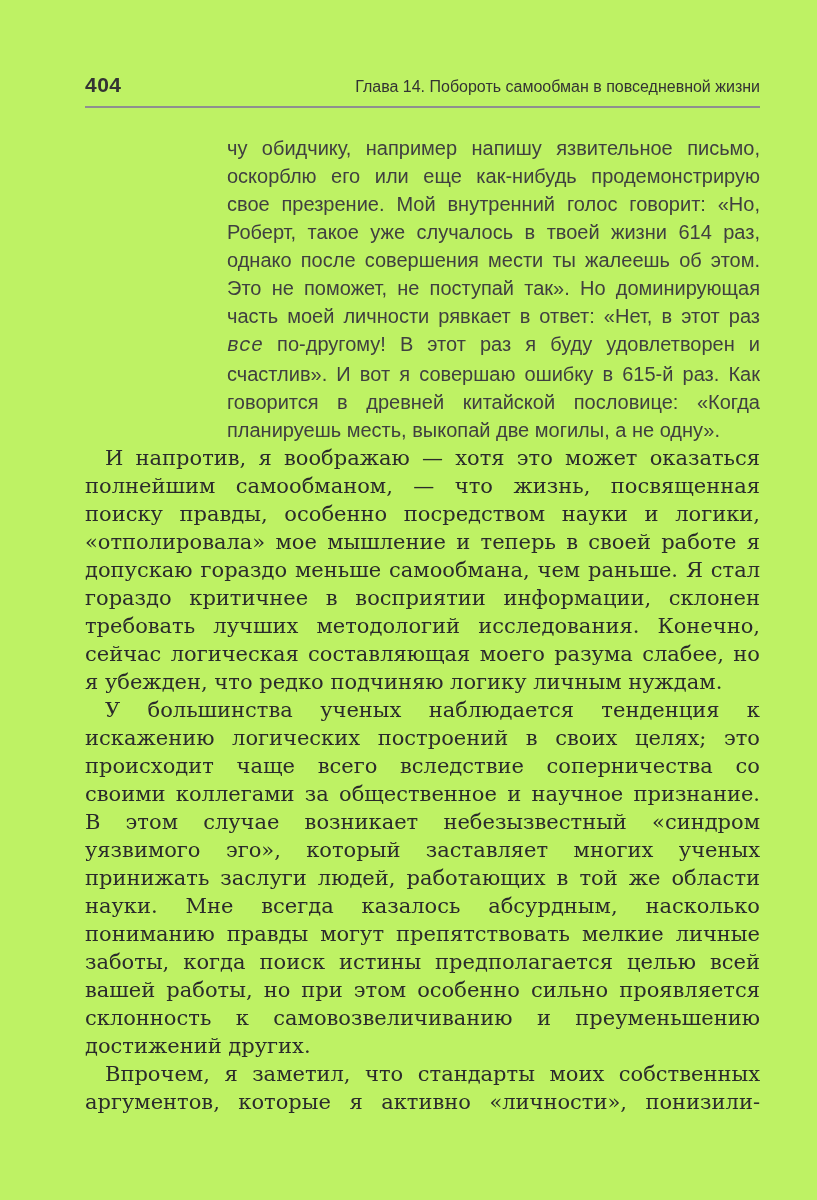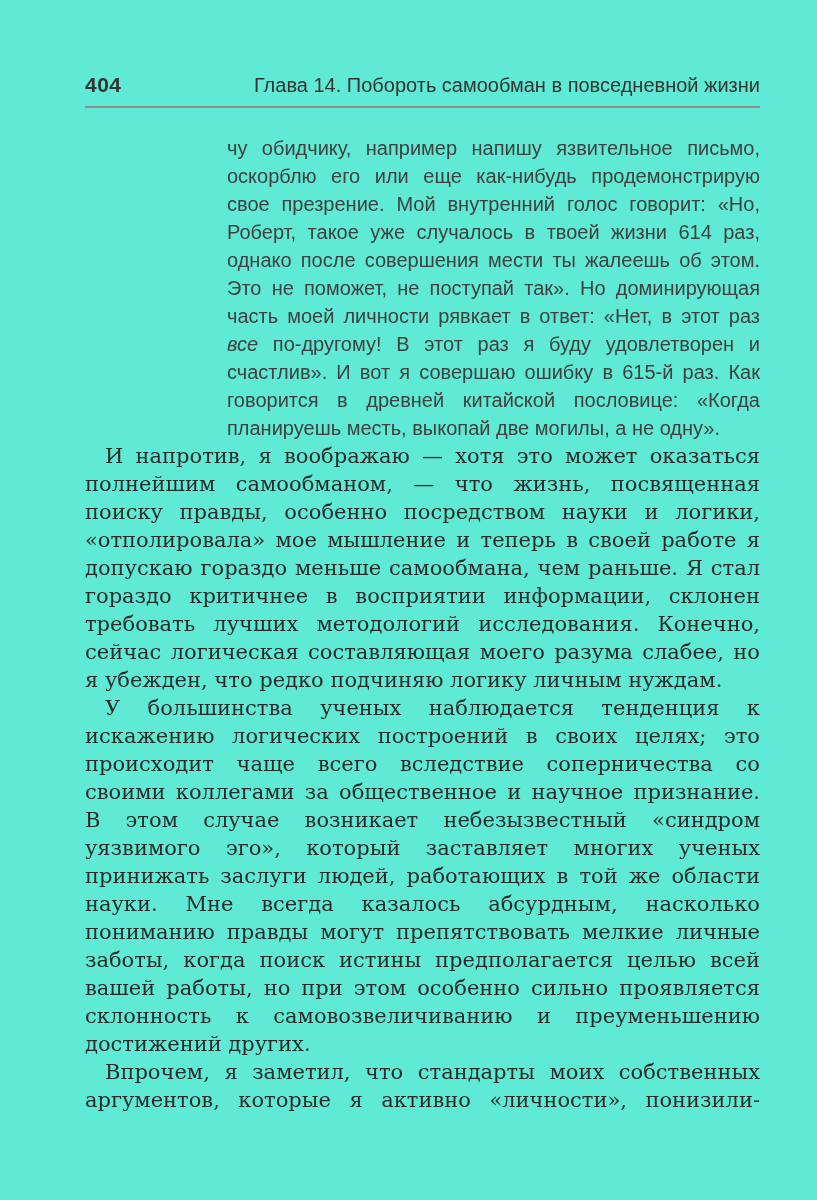--- a/index.html
+++ b/index.html
@@ -7,56 +7,56 @@
     padding: 0;
     background: #ffffff;
     width: 817px;
     height: 1200px;
     overflow: hidden;
   }
   .page {
     position: relative;
     width: 817px;
     height: 1200px;
-    background: #5eead4;
+    background: #bef264;
     box-sizing: border-box;
     padding: 73px 57px 0 85px;
     color: #2b2b2b;
   }
   .page-header {
     display: flex;
     justify-content: space-between;
     align-items: baseline;
     font-family: "Liberation Sans", sans-serif;
     color: #333333;
     border-bottom: 2px solid #8f8f8f;
     padding-bottom: 9px;
   }
   .page-number {
     font-size: 21px;
     font-weight: 700;
     letter-spacing: 0.5px;
   }
   .chapter-title {
-    font-size: 20px;
+    font-size: 16px;
     font-weight: 400;
     text-align: right;
   }
   .block-quote {
     margin: 26px 0 0 142px;
     font-family: "Liberation Sans", sans-serif;
     font-size: 20px;
     line-height: 28px;
     color: #404040;
     text-align: justify;
     hyphens: auto;
   }
   .block-quote em {
     font-style: italic;
-    font-family: Liberation Sans, sans-serif;
+    font-family: Liberation Mono, monospace;
   }
   .body-text {
     font-family: "DejaVu Serif", serif;
     font-size: 21px;
     line-height: 28px;
     color: #2b2b2b;
   }
   .para {
     margin: 0;
     text-align: justify;

